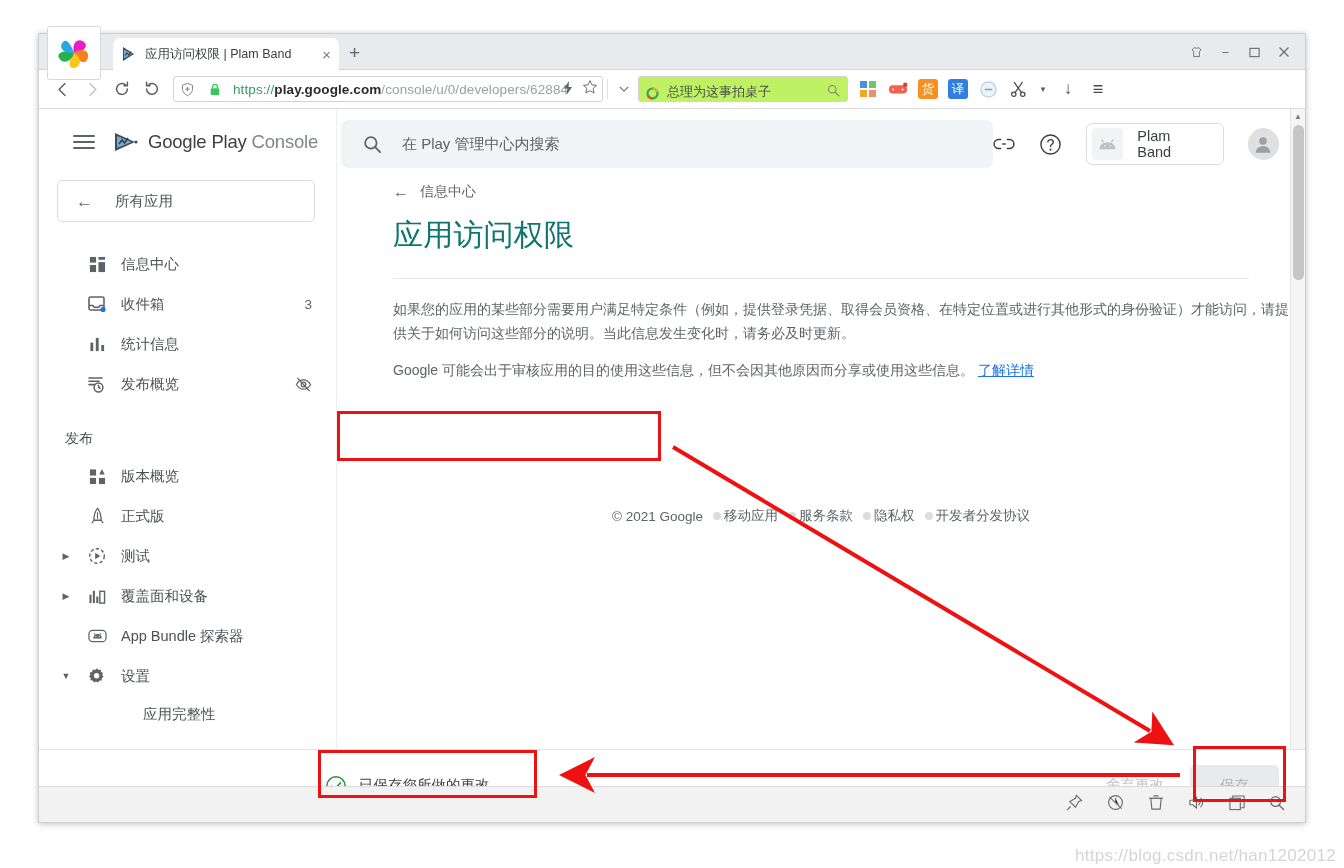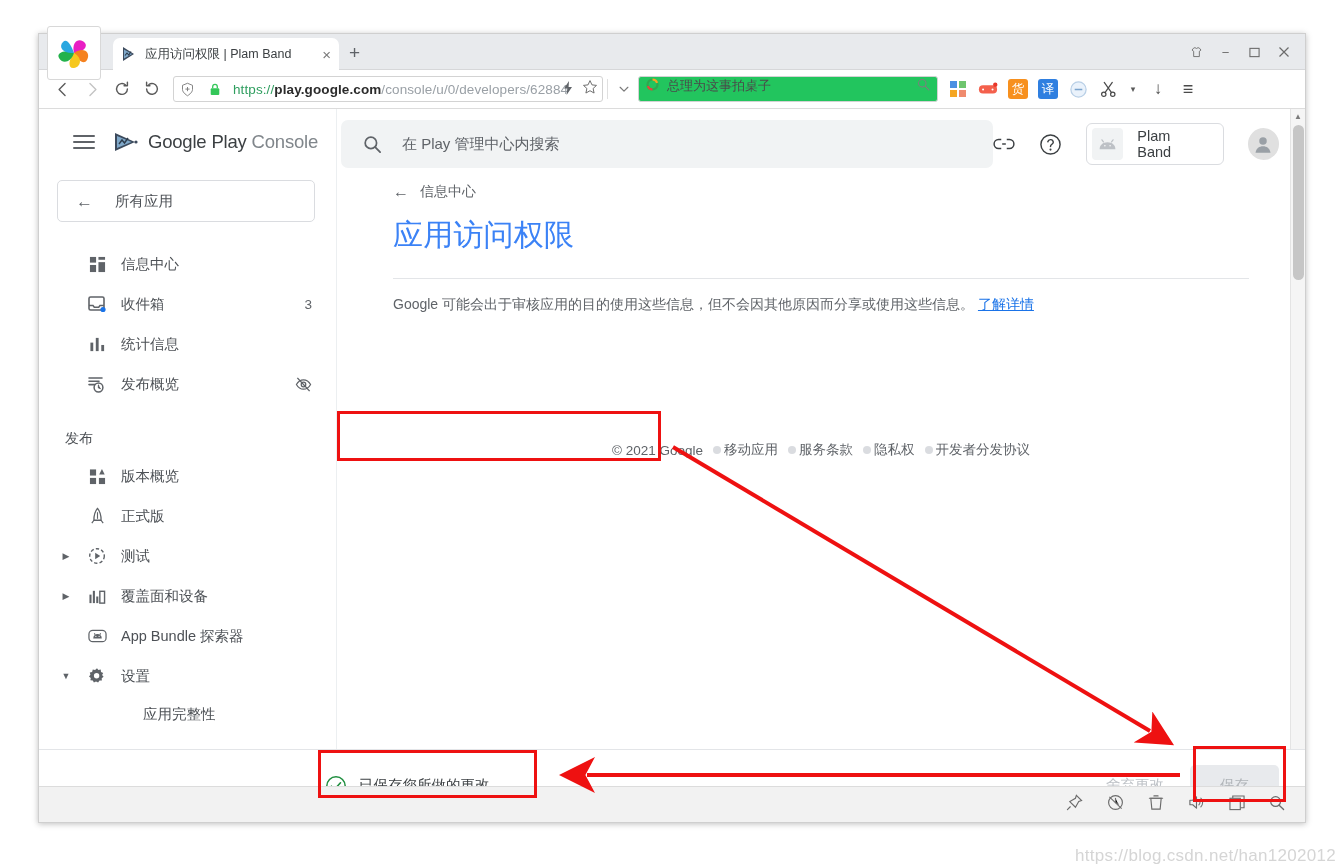--- a/index.html
+++ b/index.html
@@ -75,23 +75,23 @@
   .u-host { color: #2b2b2b; font-weight: bold; }
   .u-path { color: #9aa0a6; }
   .omni-right { position: absolute; right: 4px; display: flex; align-items: center; gap: 8px; }
   .bolt { color:#5f6368; font-size: 13px; }
   .star { color:#6b6b6b; }
 
   .omni-sep { width:1px; height:20px; background:#e0e0e0; margin:0 4px; }
   .chev-btn { width:24px;height:26px;display:flex;align-items:center;justify-content:center;color:#7a7a7a;}
 
   .searchbox {
-    flex: none; width: 300px; height: 26px; margin-left: 2px;
-    border: 1px solid #d3d3d3; border-radius: 3px; background: #22c55e;
-    display: flex; align-items: flex-start; padding: 0 6px; position: relative;
+    flex: none; width: 210px; height: 26px; margin-left: 2px;
+    border: 1px solid #d3d3d3; border-radius: 3px; background: #bef264;
+    display: flex; align-items: flex-end; padding: 0 6px; position: relative;
   }
   .sb-logo { width:15px; height:15px; margin-right:7px; flex:none; }
   .sb-text { font-size: 13px; color: #4a4a4a; }
   .sb-glass { position:absolute; right:7px; color:#7e7e7e; }
 
   .ext-icons { display: flex; align-items: center; gap: 10px; margin-left: 10px; }
   .ext { width: 20px; height: 20px; flex:none; display:flex; align-items:center; justify-content:center;
          border-radius: 3px; font-size: 12.5px; color:#fff; position: relative; }
 
   
@@ -162,21 +162,21 @@
     height: 42px; border:1px solid #dadce0; border-radius: 6px;
     display:flex; align-items:center; padding: 0 16px 0 5px; gap: 14px;
   }
   .appchip .sq { width: 32px; height: 32px; background:#f1f3f4; border-radius:4px; display:flex; align-items:center; justify-content:center; }
   .appchip .nm { font-size: 14.5px; color:#3c4043; }
   .avatar { width: 32px; height: 32px; border-radius: 50%; background:#e0e0e0; display:flex; align-items:center; justify-content:center; }
 
   .content { padding: 0 0 0 56px; }
   .breadcrumb { display: flex; align-items: center; gap: 11px; font-size: 14px; color:#5f6368; margin-top: 4px; }
   .breadcrumb .ar { font-size: 16px; line-height:1; }
-  .page-title { font-size: 30px; color:#3b82f6; font-weight: normal; margin-top: 14px; letter-spacing: .2px; }
+  .page-title { font-size: 30px; color:#0f766e; font-weight: normal; margin-top: 14px; letter-spacing: .2px; }
   .divider { height:1px; background:#e3e5e8; margin: 22px 56px 0 0; }
   .body-p { font-size: 14px; color:#5f6368; line-height: 24px; margin-top: 18px; max-width: 900px; }
   .body-p2 { font-size: 14px; color:#5f6368; line-height: 22px; margin-top: 14px; }
   .lnk { color: #1a73e8; }
 
   .radio-group { margin-top: 22px; margin-right: 56px; }
   .radio-row { height: 50px; display: flex; align-items: center; }
   .radio-row .rlabel { font-size: 14.5px; color: #3c4043; margin-left: 24px; }
   .rdot { width: 20px; height: 20px; border-radius: 50%; border: 2px solid #5f6368; flex:none;
           display:flex; align-items:center; justify-content:center; margin-left: 14px; }
@@ -605,20 +605,21 @@
         <div class="content">
           <div class="breadcrumb">
             <span class="ar">←</span>
             <span>信息中心</span>
           </div>
 
           <h1 class="page-title">应用访问权限</h1>
 
           <div class="divider"></div>
 
+          <p class="body-p">如果您的应用的某些部分需要用户满足特定条件（例如，提供登录凭据、取得会员资格、在特定位置或进行其他形式的身份验证）才能访问，请提供关于如何访问这些部分的说明。当此信息发生变化时，请务必及时更新。</p>
 
           <p class="body-p2"><span>Google 可能会出于审核应用的目的使用这些信息，但不会因其他原因而分享或使用这些信息。</span> <a class="lnk" href="#">了解详情</a></p>
 
 
           <div class="footer">
             <span>© 2021 Google</span>
             <span class="fitem">
                 <i class="dot"></i>
                 <a href="#">移动应用</a>
               </span>

